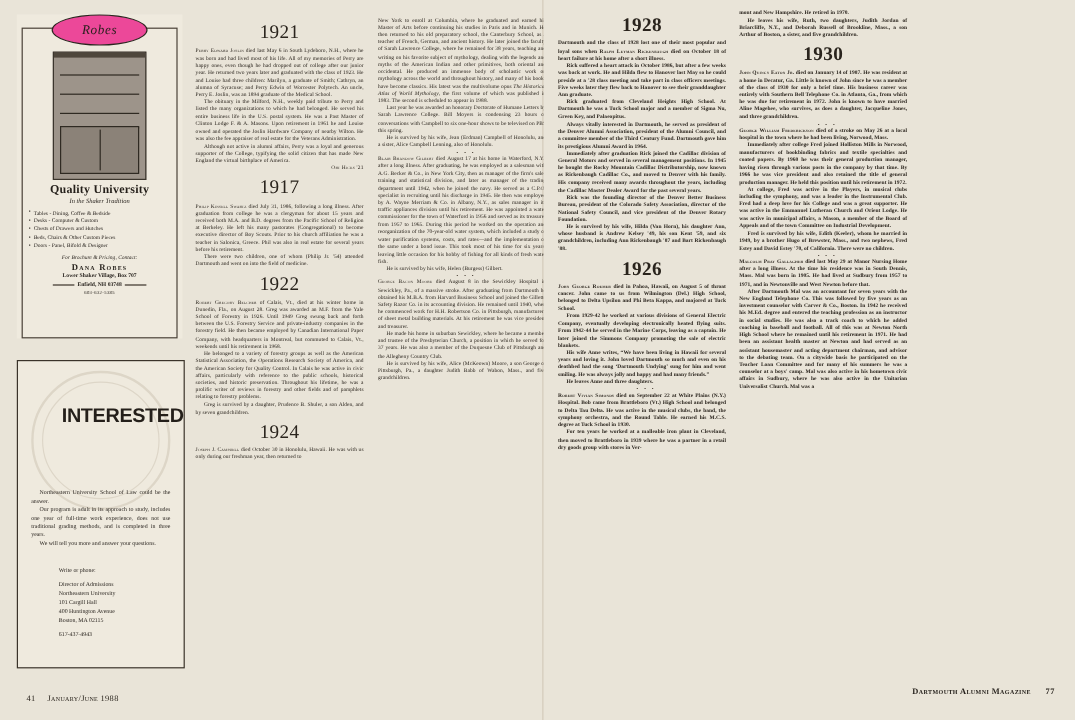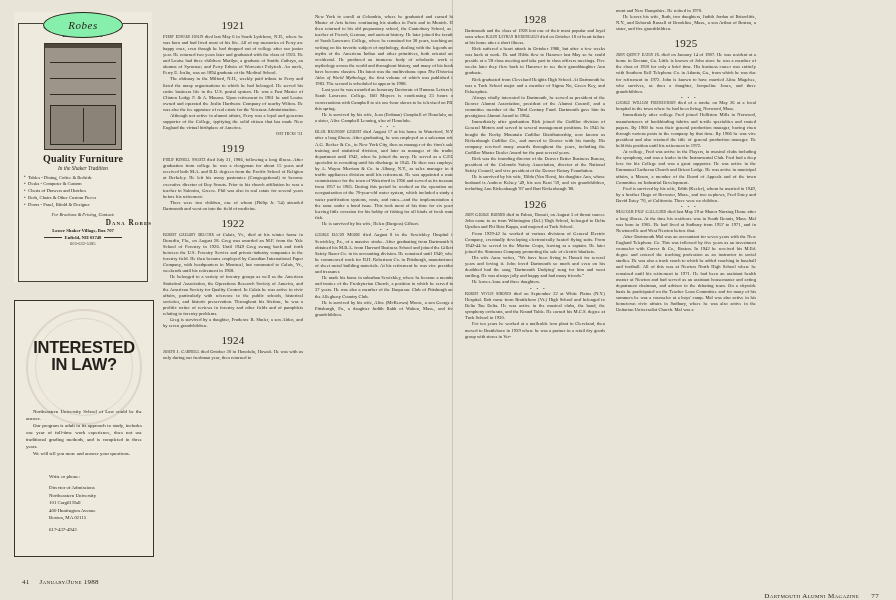--- a/index.html
+++ b/index.html
@@ -5,38 +5,38 @@
   html,body{margin:0;padding:0;}
   body{
     width:896px;height:600px;overflow:hidden;
     background:#e9e4d8;
     font-family:"Liberation Serif", serif;
     color:#241f1a;
   }
   .spread{position:relative;width:896px;height:600px;display:flex;}
   .page{position:relative;height:600px;background:#e9e4d8;}
   .page-left{width:452px;border-right:1px solid #cfc6b4;}
-  .page-right{width:440px;}
+  .page-right{width:440px;font-weight:bold;}
   .page-inner{position:relative;height:600px;}
 
   
   .col{
     position:absolute;
     font-size:4.55px;
     line-height:1.345;
     text-align:justify;
     color:#2a241d;
     letter-spacing:.01em;
     -webkit-hyphens:auto;hyphens:auto;
   }
   .col p{margin:0;text-indent:7px;}
   .col p.noind{text-indent:0;}
   .year{
     text-align:center;
-    font-size:11px;
+    font-size:16px;
     line-height:1.15;
     margin:5px 0 2px;
     text-indent:0;
     font-family:"Liberation Serif",serif;
     letter-spacing:.02em;
   }
   .sc{font-variant:small-caps;letter-spacing:.03em;}
   .sig{text-align:right;text-indent:0;font-variant:small-caps;font-size:4.5px;letter-spacing:.04em;}
   .dots{text-align:center;text-indent:0;letter-spacing:2px;font-size:4px;color:#5a5046;margin:1.5px 0;}
   .ital{font-style:italic;}
@@ -48,56 +48,56 @@
   }
   .folio .num{font-family:"Liberation Serif",serif;font-variant:normal;margin-right:8px;font-size:7px;}
 
   
   .ad{position:absolute;background:#efeade;}
 
   
   #ad-robes{left:14px;top:12px;width:138px;height:270px;}
   .robes-logo{position:absolute;left:50%;top:0;transform:translateX(-50%);
     width:78px;height:24px;border:1px solid #2b2620;border-radius:50%;
-    background:#86efac;display:flex;align-items:center;justify-content:center;z-index:3;}
+    background:#ec4899;display:flex;align-items:center;justify-content:center;z-index:3;}
   .robes-logo .lg{font-family:"Liberation Serif",serif;font-style:italic;font-size:11px;letter-spacing:.5px;}
   .robes-box{position:absolute;left:4px;top:11px;right:4px;bottom:0;border:1px solid #4a4238;}
   .robes-disc{text-align:center;font-size:11px;margin-top:15px;letter-spacing:.3px;}
   .hutch{margin:4px auto 0;width:76px;height:105px;background:#9d948a;border:1px solid #3b352c;position:relative;}
   .hutch .shelf{position:absolute;left:5px;right:5px;height:1px;background:#2f2a22;}
   .hutch .panel{position:absolute;left:5px;right:5px;bottom:4px;height:38px;border:1px solid #2f2a22;background:#8b8278;}
   .hutch .panel:after{content:"";position:absolute;left:50%;top:2px;bottom:2px;width:1px;background:#2f2a22;}
   .hutch .top{position:absolute;left:0;right:0;top:0;height:4px;background:#4f473c;}
   .qf{text-align:center;font-size:10px;font-weight:bold;margin-top:3px;letter-spacing:.2px;}
   .qf-sub{text-align:center;font-size:5.4px;font-style:italic;margin-top:.5px;}
   .bullets{margin:4px 0 0 10px;padding:0;list-style:none;font-size:4.6px;line-height:1.5;}
   .bullets li:before{content:"\25CF";font-size:2.6px;vertical-align:middle;margin-right:2.5px;}
   .forbroch{text-align:center;font-size:4.6px;font-style:italic;margin-top:3px;}
-  .dana{text-align:right;font-size:7.2px;letter-spacing:1px;margin-top:2.5px;font-variant:small-caps;font-weight:bold;}
+  .dana{text-align:center;font-size:7.2px;letter-spacing:1px;margin-top:2.5px;font-variant:small-caps;font-weight:bold;}
   .dana-addr{text-align:center;font-size:4.7px;font-weight:bold;margin-top:1px;}
   .dana-addr2{text-align:center;font-size:4.7px;font-weight:bold;margin-top:1px;}
   .dana-ph{text-align:center;font-size:3.9px;margin-top:2px;letter-spacing:.3px;}
   .rule-wrap{display:flex;align-items:center;justify-content:center;gap:3px;margin-top:1px;}
   .rule-wrap .ln{height:1px;background:#3a332a;width:18px;}
 
   
   #ad-law{left:14px;top:300px;width:138px;height:255px;border:1px solid #3a332a;background:#efeade;}
   .seal{position:absolute;left:50%;top:8px;transform:translateX(-50%);
     width:112px;height:112px;border-radius:50%;border:2px solid #cfc6b6;opacity:.55;}
   .seal:before{content:"";position:absolute;left:7px;top:7px;right:7px;bottom:7px;border-radius:50%;border:1px solid #cfc6b6;}
   .seal-txt{position:absolute;left:0;top:0;width:100%;height:100%;font-size:4.2px;
     color:#b9ae9c;letter-spacing:.5px;}
-  .lawhead{position:absolute;left:0;right:0;top:38px;text-align:center;
+  .lawhead{position:absolute;left:0;right:0;top:38px;text-align:right;
     font-family:"Liberation Sans",sans-serif;font-weight:bold;font-size:16.5px;line-height:1.02;letter-spacing:-.3px;}
   .lawbody{position:absolute;left:11px;right:11px;top:108px;font-size:4.9px;line-height:1.42;text-align:justify;}
   .lawbody p{margin:0;text-indent:7px;}
   .lawwrite{position:absolute;left:34px;top:172px;font-size:4.9px;line-height:1.52;}
   .lawwrite .wp{margin-bottom:4px;}
 
-  .page77-folio{position:absolute;right:14px;bottom:0;font-size:7px;font-variant:small-caps;letter-spacing:.05em;margin-top:16px;}
+  .page77-folio{position:absolute;right:14px;bottom:20px;font-size:7px;font-variant:small-caps;letter-spacing:.05em;margin-top:16px;}
   .page77-folio .num{margin-left:10px;font-variant:normal;}
 </style>
 </head>
 <body>
 
 <div class="spread">
 
   <div class="page page-left">
    <div class="page-inner">
 
@@ -108,21 +108,21 @@
       </div>
       <div class="robes-disc">Discover</div>
       <div class="hutch">
         <div class="top"></div>
         <div class="shelf" style="top:18px"></div>
         <div class="shelf" style="top:34px"></div>
         <div class="shelf" style="top:50px"></div>
         <div class="shelf" style="top:62px"></div>
         <div class="panel"></div>
       </div>
-      <div class="qf">Quality Furniture</div>
+      <div class="qf">Quality University</div>
       <div class="qf-sub">In the Shaker Tradition</div>
       <ul class="bullets">
         <li>Tables - Dining, Coffee &amp; Bedside</li>
         <li>Desks - Computer &amp; Custom</li>
         <li>Chests of Drawers and Hutches</li>
         <li>Beds, Chairs &amp; Other Custom Pieces</li>
         <li>Doors - Panel, Bifold &amp; Designer</li>
       </ul>
       <div class="forbroch">For Brochure &amp; Pricing, Contact:</div>
       <div class="dana">Dana Robes</div>
@@ -134,21 +134,20 @@
       </div>
       <div class="dana-ph">603-632-5385</div>
     </div>
 
     <div class="ad" id="ad-law">
       <div class="seal">
         <div class="seal-txt"></div>
       </div>
       <div class="lawhead">
         <div>INTERESTED</div>
-        <div>IN LAW?</div>
       </div>
       <div class="lawbody">
         <p>Northeastern University School of Law could be the answer.</p>
         <p>Our program is adult in its approach to study, includes one year of full-time work experience, does not use traditional grading methods, and is completed in three years.</p>
         <p>We will tell you more and answer your questions.</p>
       </div>
       <div class="lawwrite">
         <div class="wp">Write or phone:</div>
         <div>Director of Admissions</div>
         <div>Northeastern University</div>
@@ -158,21 +157,21 @@
         <div style="margin-top:4px">617-437-4943</div>
       </div>
     </div>
 
     <div class="col" style="left:163px;top:14px;width:140px;">
       <div class="year">1921</div>
       <p class="noind"><span class="sc">Perry Edward Joslin</span><span> died last May 6 in South Lydeboro, N.H., where he was born and had lived most of his life. All of my memories of Perry are happy ones, even though he had dropped out of college after our junior year. He returned two years later and graduated with the class of 1923. He and Louise had three children: Marilyn, a graduate of Smith; Cathryn, an alumna of Syracuse; and Perry Edwin of Worcester Polytech. An uncle, Perry E. Joslin, was an 1894 graduate of the Medical School.</span></p>
       <p>The obituary in the Milford, N.H., weekly paid tribute to Perry and listed the many organizations to which he had belonged. He served his entire business life in the U.S. postal system. He was a Past Master of Clinton Lodge F. &amp; A. Masons. Upon retirement in 1961 he and Louise owned and operated the Joslin Hardware Company of nearby Wilton. He was also the fee appraiser of real estate for the Veterans Administration.</p>
       <p>Although not active in alumni affairs, Perry was a loyal and generous supporter of the College, typifying the solid citizen that has made New England the virtual birthplace of America.</p>
       <p class="sig">Ort Hicks '21</p>
-      <div class="year">1919</div>
+      <div class="year">1917</div>
       <p class="noind"><span class="sc">Philip Kinsell Swartz</span><span> died July 31, 1986, following a long illness. After graduation from college he was a clergyman for about 15 years and received both M.A. and B.D. degrees from the Pacific School of Religion at Berkeley. He left his many pastorates (Congregational) to become executive director of Boy Scouts. Prior to his church affiliation he was a teacher in Salonica, Greece. Phil was also in real estate for several years before his retirement.</span></p>
       <p>There were two children, one of whom (Philip Jr. '54) attended Dartmouth and went on into the field of medicine.</p>
       <div class="year">1922</div>
       <p class="noind"><span class="sc">Robert Gregory Belcher</span><span> of Calais, Vt., died at his winter home in Dunedin, Fla., on August 28. Greg was awarded an M.F. from the Yale School of Forestry in 1926. Until 1949 Greg swung back and forth between the U.S. Forestry Service and private-industry companies in the forestry field. He then became employed by Canadian International Paper Company, with headquarters in Montreal, but commuted to Calais, Vt., weekends until his retirement in 1968.</span></p>
       <p>He belonged to a variety of forestry groups as well as the American Statistical Association, the Operations Research Society of America, and the American Society for Quality Control. In Calais he was active in civic affairs, particularly with reference to the public schools, historical societies, and historic preservation. Throughout his lifetime, he was a prolific writer of reviews in forestry and other fields and of pamphlets relating to forestry problems.</p>
       <p>Greg is survived by a daughter, Prudence B. Shuler, a son Alden, and by seven grandchildren.</p>
       <div class="year">1924</div>
       <p class="noind"><span class="sc">Joseph J. Campbell</span><span> died October 30 in Honolulu, Hawaii. He was with us only during our freshman year, then returned to</span></p>
     </div>
 
@@ -215,21 +214,21 @@
       <p>His wife Anne writes, “We have been living in Hawaii for several years and loving it. John loved Dartmouth so much and even on his deathbed had the song ‘Dartmouth Undying’ sung for him and went smiling. He was always jolly and happy and had many friends.”</p>
       <p>He leaves Anne and three daughters.</p>
       <p class="dots">▪ ▪ ▪</p>
       <p class="noind"><span class="sc">Robert Vivian Simonds</span><span> died on September 22 at White Plains (N.Y.) Hospital. Bob came from Brattleboro (Vt.) High School and belonged to Delta Tau Delta. He was active in the musical clubs, the band, the symphony orchestra, and the Round Table. He earned his M.C.S. degree at Tuck School in 1930.</span></p>
       <p>For ten years he worked at a malleable iron plant in Cleveland, then moved to Brattleboro in 1939 where he was a partner in a retail dry goods group with stores in Ver-</p>
     </div>
 
     <div class="col" style="left:163px;top:8px;width:140px;">
       <p class="noind">mont and New Hampshire. He retired in 1970.</p>
       <p>He leaves his wife, Ruth, two daughters, Judith Jordan of Briarcliffe, N.Y., and Deborah Russell of Brookline, Mass., a son Arthur of Boston, a sister, and five grandchildren.</p>
-      <div class="year">1925</div>
+      <div class="year">1930</div>
       <p class="noind"><span class="sc">John Quincy Eaton Jr.</span><span> died on January 14 of 1987. He was resident at a home in Decatur, Ga. Little is known of John since he was a member of the class of 1930 for only a brief time. His business career was entirely with Southern Bell Telephone Co. in Atlanta, Ga., from which he was due for retirement in 1972. John is known to have married Aline Magehee, who survives, as does a daughter, Jacqueline Jones, and three grandchildren.</span></p>
       <p class="dots">▪ ▪ ▪</p>
       <p class="noind"><span class="sc">George William Frederickson</span><span> died of a stroke on May 26 at a local hospital in the town where he had been living, Norwood, Mass.</span></p>
       <p>Immediately after college Fred joined Holliston Mills in Norwood, manufacturers of bookbinding fabrics and textile specialties and coated papers. By 1960 he was their general production manager, having risen through various posts in the company by that time. By 1966 he was vice president and also retained the title of general production manager. He held this position until his retirement in 1972.</p>
       <p>At college, Fred was active in the Players, in musical clubs including the symphony, and was a leader in the Instrumental Club. Fred had a deep love for his College and was a great supporter. He was active in the Emmanuel Lutheran Church and Orient Lodge. He was active in municipal affairs, a Mason, a member of the Board of Appeals and of the town Committee on Industrial Development.</p>
       <p>Fred is survived by his wife, Edith (Keeler), whom he married in 1949, by a brother Hugo of Brewster, Mass., and two nephews, Fred Estey and David Estey '70, of California. There were no children.</p>
       <p class="dots">▪ ▪ ▪</p>
       <p class="noind"><span class="sc">Malcolm Pray Gallagher</span><span> died last May 29 at Manor Nursing Home after a long illness. At the time his residence was in South Dennis, Mass. Mal was born in 1905. He had lived at Sudbury from 1957 to 1971, and in Newtonville and West Newton before that.</span></p>
       <p>After Dartmouth Mal was an accountant for seven years with the New England Telephone Co. This was followed by five years as an investment counselor with Carver &amp; Co., Boston. In 1942 he received his M.Ed. degree and entered the teaching profession as an instructor in social studies. He was also a track coach to which he added coaching in baseball and football. All of this was at Newton North High School where he remained until his retirement in 1971. He had been an assistant health master at Newton and had served as an assistant housemaster and acting department chairman, and advisor to the debating team. On a citywide basis he participated on the Teacher Loan Committee and for many of his summers he was a counselor at a boys' camp. Mal was also active in his hometown civic affairs in Sudbury, where he was also active in the Unitarian Universalist Church. Mal was a</p>
     </div>

